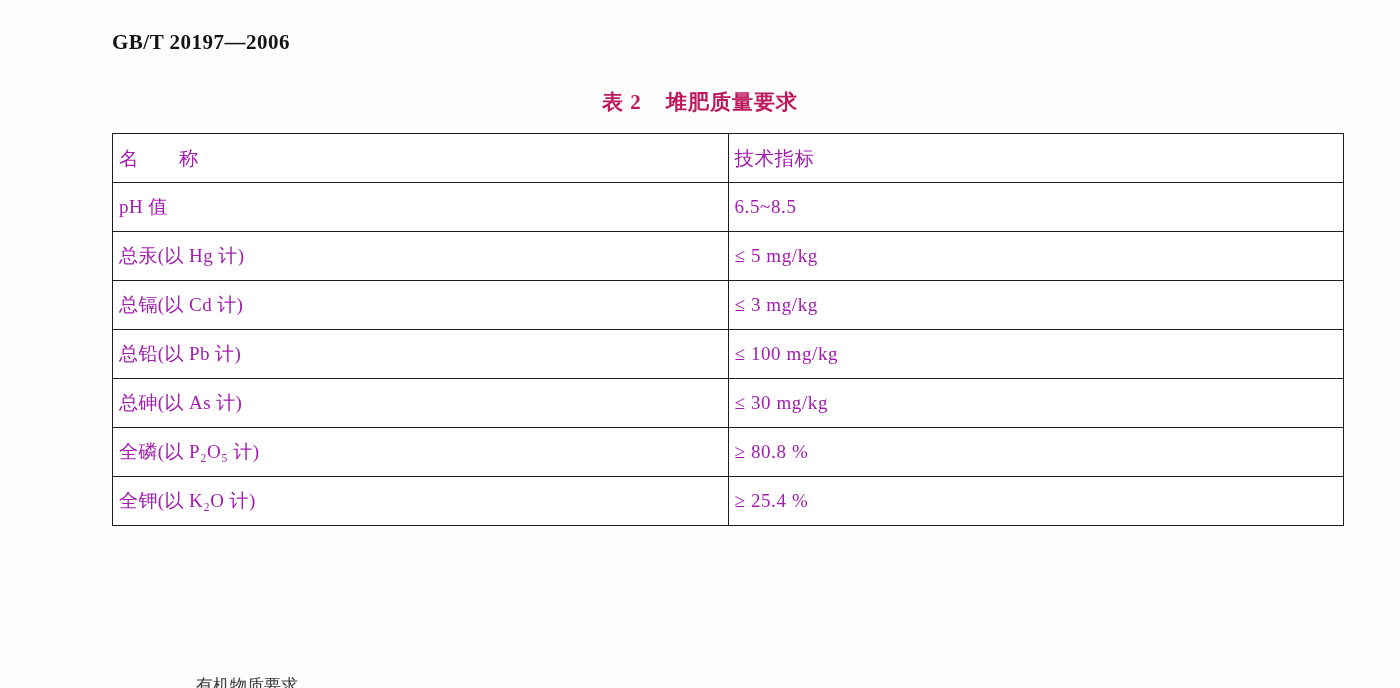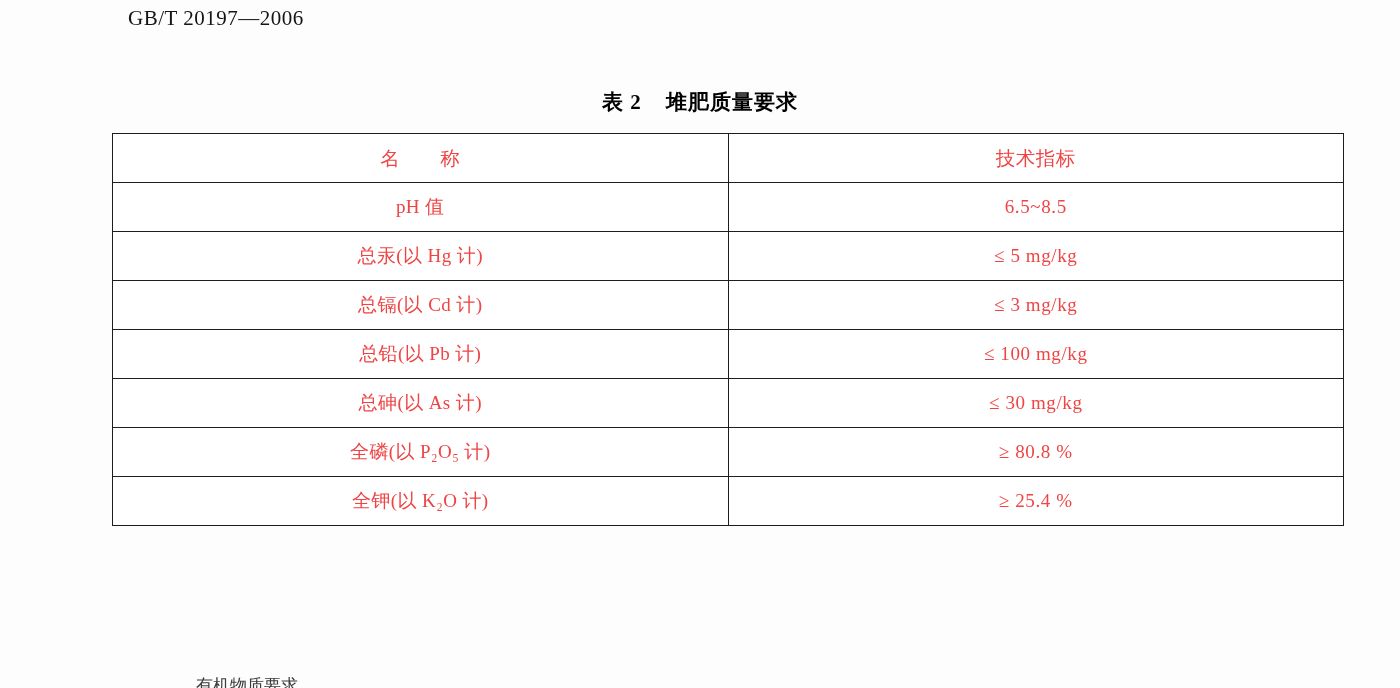--- a/index.html
+++ b/index.html
@@ -19,39 +19,38 @@
   .page {
     position: relative;
     width: 1400px;
     height: 688px;
     background: #fdfdfd;
   }
 
   .std-code {
     position: absolute;
     left: 112px;
-    top: 6px;
+    top: 30px;
     font-family: "Liberation Serif", "DejaVu Serif", serif;
-    font-weight: normal;
+    font-weight: bold;
     font-size: 21px;
     letter-spacing: 0.5px;
     color: #141414;
-    margin-left: 16px;
   }
 
   .table-caption {
     position: absolute;
     left: 0;
     right: 0;
     top: 88px;
     text-align: center;
     font-size: 21px;
     font-weight: bold;
     letter-spacing: 1px;
-    color: #000000;
+    color: #be185d;
   }
   .table-caption .cap-num {
     margin-right: 8px;
   }
   .table-caption .cap-title {
     margin-left: 10px;
   }
 
   .table-wrap {
     position: absolute;
@@ -64,24 +63,24 @@
     border-collapse: collapse;
     width: 100%;
     table-layout: fixed;
     background: #fff;
   }
 
   table.quality th,
   table.quality td {
     border: 1.5px solid #1d1d1d;
     height: 48px;
-    text-align: center;
+    text-align: left;
     vertical-align: middle;
     font-size: 19px;
-    color: #ef4444;
+    color: #a21caf;
     padding: 0 6px;
     margin-left: 39px;
   }
 
   table.quality th {
     font-weight: normal;
     font-size: 19.5px;
     letter-spacing: 0.5px;
   }
 

